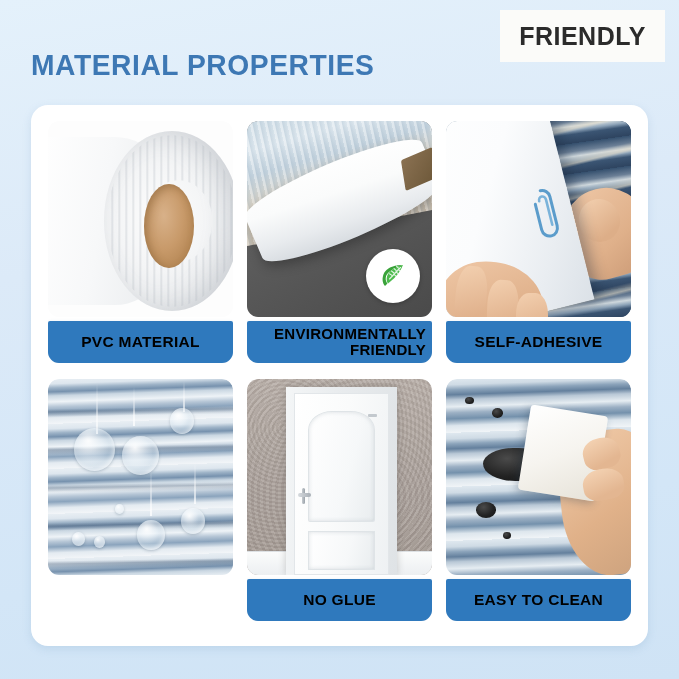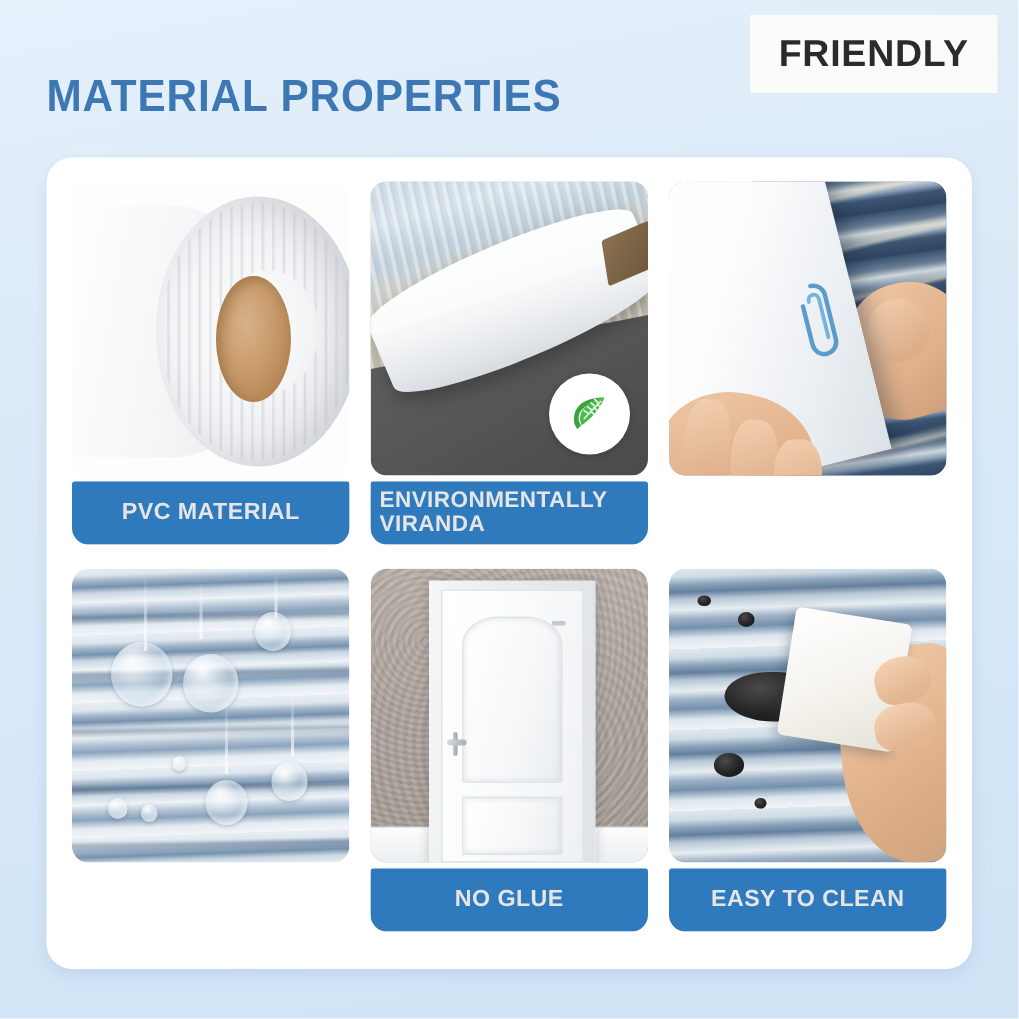--- a/index.html
+++ b/index.html
@@ -79,22 +79,22 @@
 
   .tile-label {
     position: absolute;
     left: 0; right: 0; bottom: 0;
     height: 42px;
     background: #2f79bd;
     border-radius: 2px;
     display: flex;
     align-items: center;
     justify-content: center;
-    text-align: left;
-    color: #e5e5e5;
+    text-align: right;
+    color: #000000;
     font-size: 15.5px;
     font-weight: bold;
     letter-spacing: 0.3px;
     line-height: 1.05;
     padding: 0 6px;
     box-shadow: 0 2px 4px rgba(60,110,160,0.25);
   }
   .tile-label.two-line { font-size: 15px; }
 
   
@@ -443,41 +443,42 @@
               <path d="M20.3 11.6 L18.0 9.6"></path>
               <path d="M18.1 14.0 L15.7 12.2"></path>
               <path d="M15.9 16.4 L13.5 14.8"></path>
               <path d="M22.2 10.4 L24.3 12.2"></path>
               <path d="M20.0 12.8 L22.1 14.7"></path>
               <path d="M17.8 15.2 L19.9 17.1"></path>
             </g>
           </svg>
         </div>
       </div>
-      <div class="tile-label two-line">ENVIRONMENTALLY VIRANDA</div>
+      <div class="tile-label two-line">ENVIRONMENTALLY FRIENDLY</div>
     </div>
 
     <div class="tile">
       <div class="tile-img">
         <div class="sa-bg"></div>
         <div class="sa-marble"></div>
         <div class="sa-hand sa-hand-right"></div>
         <div class="sa-thumb"></div>
         <div class="sa-peel"></div>
         <div class="sa-clip">
           <svg width="26" height="56" viewBox="0 0 26 56" aria-hidden="true">
             <path d="M13 4 C17.4 4 21 7.6 21 12 L21 42 C21 47 17.4 50.5 13 50.5 C8.6 50.5 5 47 5 42 L5 16" fill="none" stroke="#5b9ccb" stroke-width="3" stroke-linecap="round"></path>
             <path d="M9.5 14 C9.5 11.6 11.1 10 13 10 C14.9 10 16.5 11.6 16.5 14 L16.5 40" fill="none" stroke="#7ab3da" stroke-width="2.6" stroke-linecap="round"></path>
           </svg>
         </div>
         <div class="sa-hand sa-hand-left"></div>
         <div class="sa-finger sa-f1"></div>
         <div class="sa-finger sa-f2"></div>
         <div class="sa-finger sa-f3"></div>
       </div>
+      <div class="tile-label">SELF-ADHESIVE</div>
     </div>
 
     <div class="tile">
       <div class="tile-img">
         <div class="wp-bg"></div>
         <div class="drop-tail" style="left:26%;top:2%;height:26%"></div>
         <div class="drop-tail" style="left:46%;top:4%;height:20%"></div>
         <div class="drop-tail" style="left:73%;top:1%;height:16%"></div>
         <div class="drop" style="left:14%;top:25%;width:22%;height:22%"></div>
         <div class="drop" style="left:40%;top:29%;width:20%;height:20%"></div>

